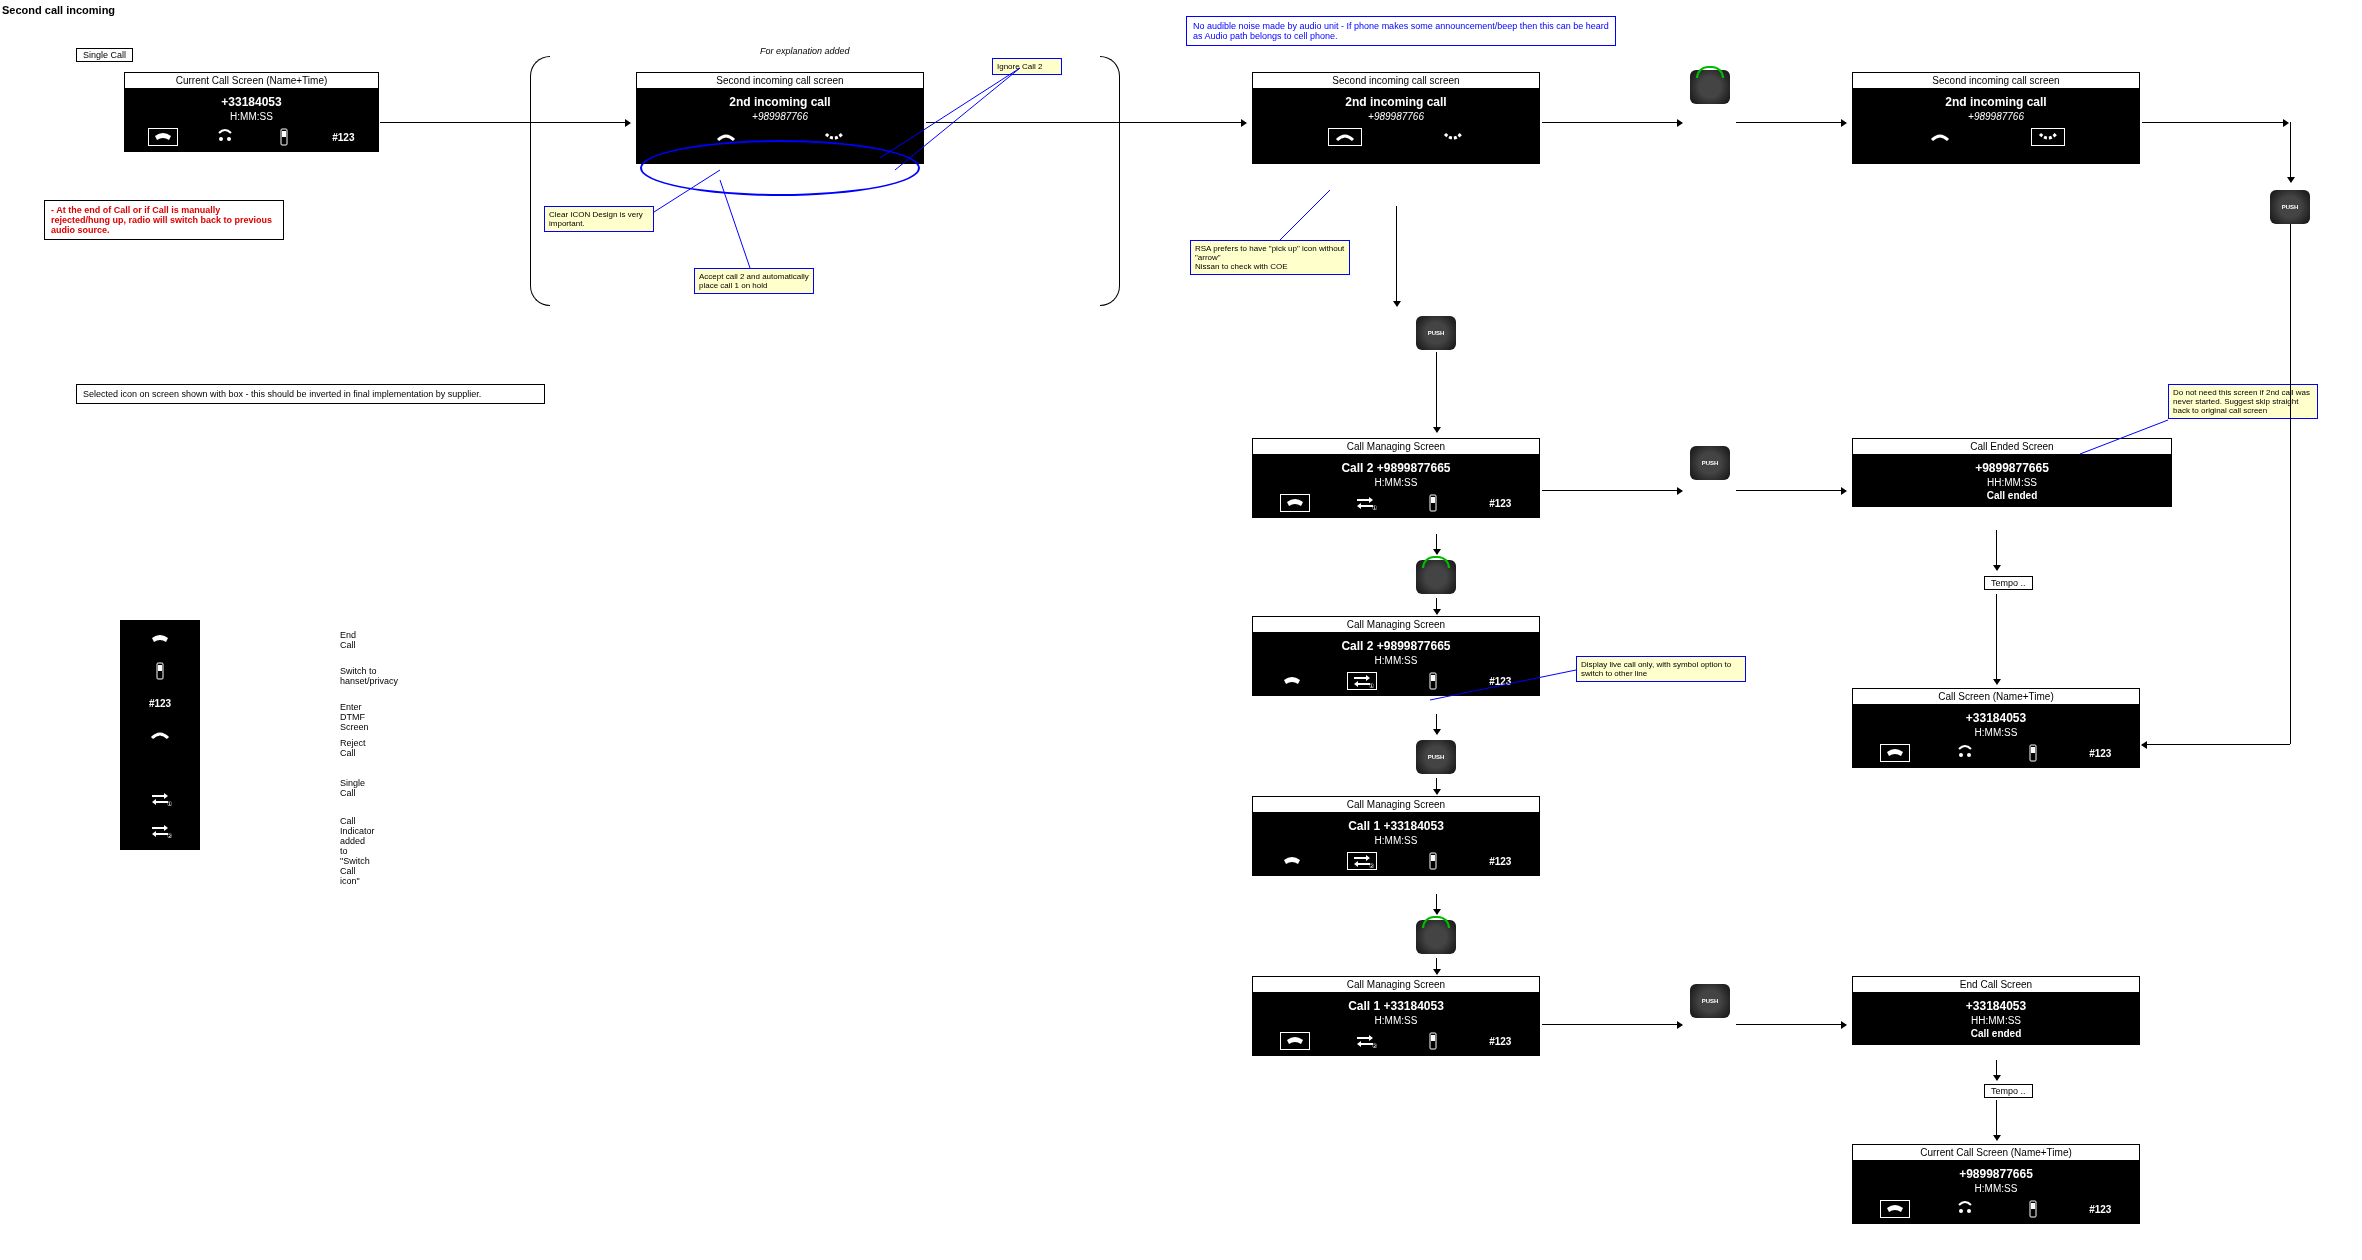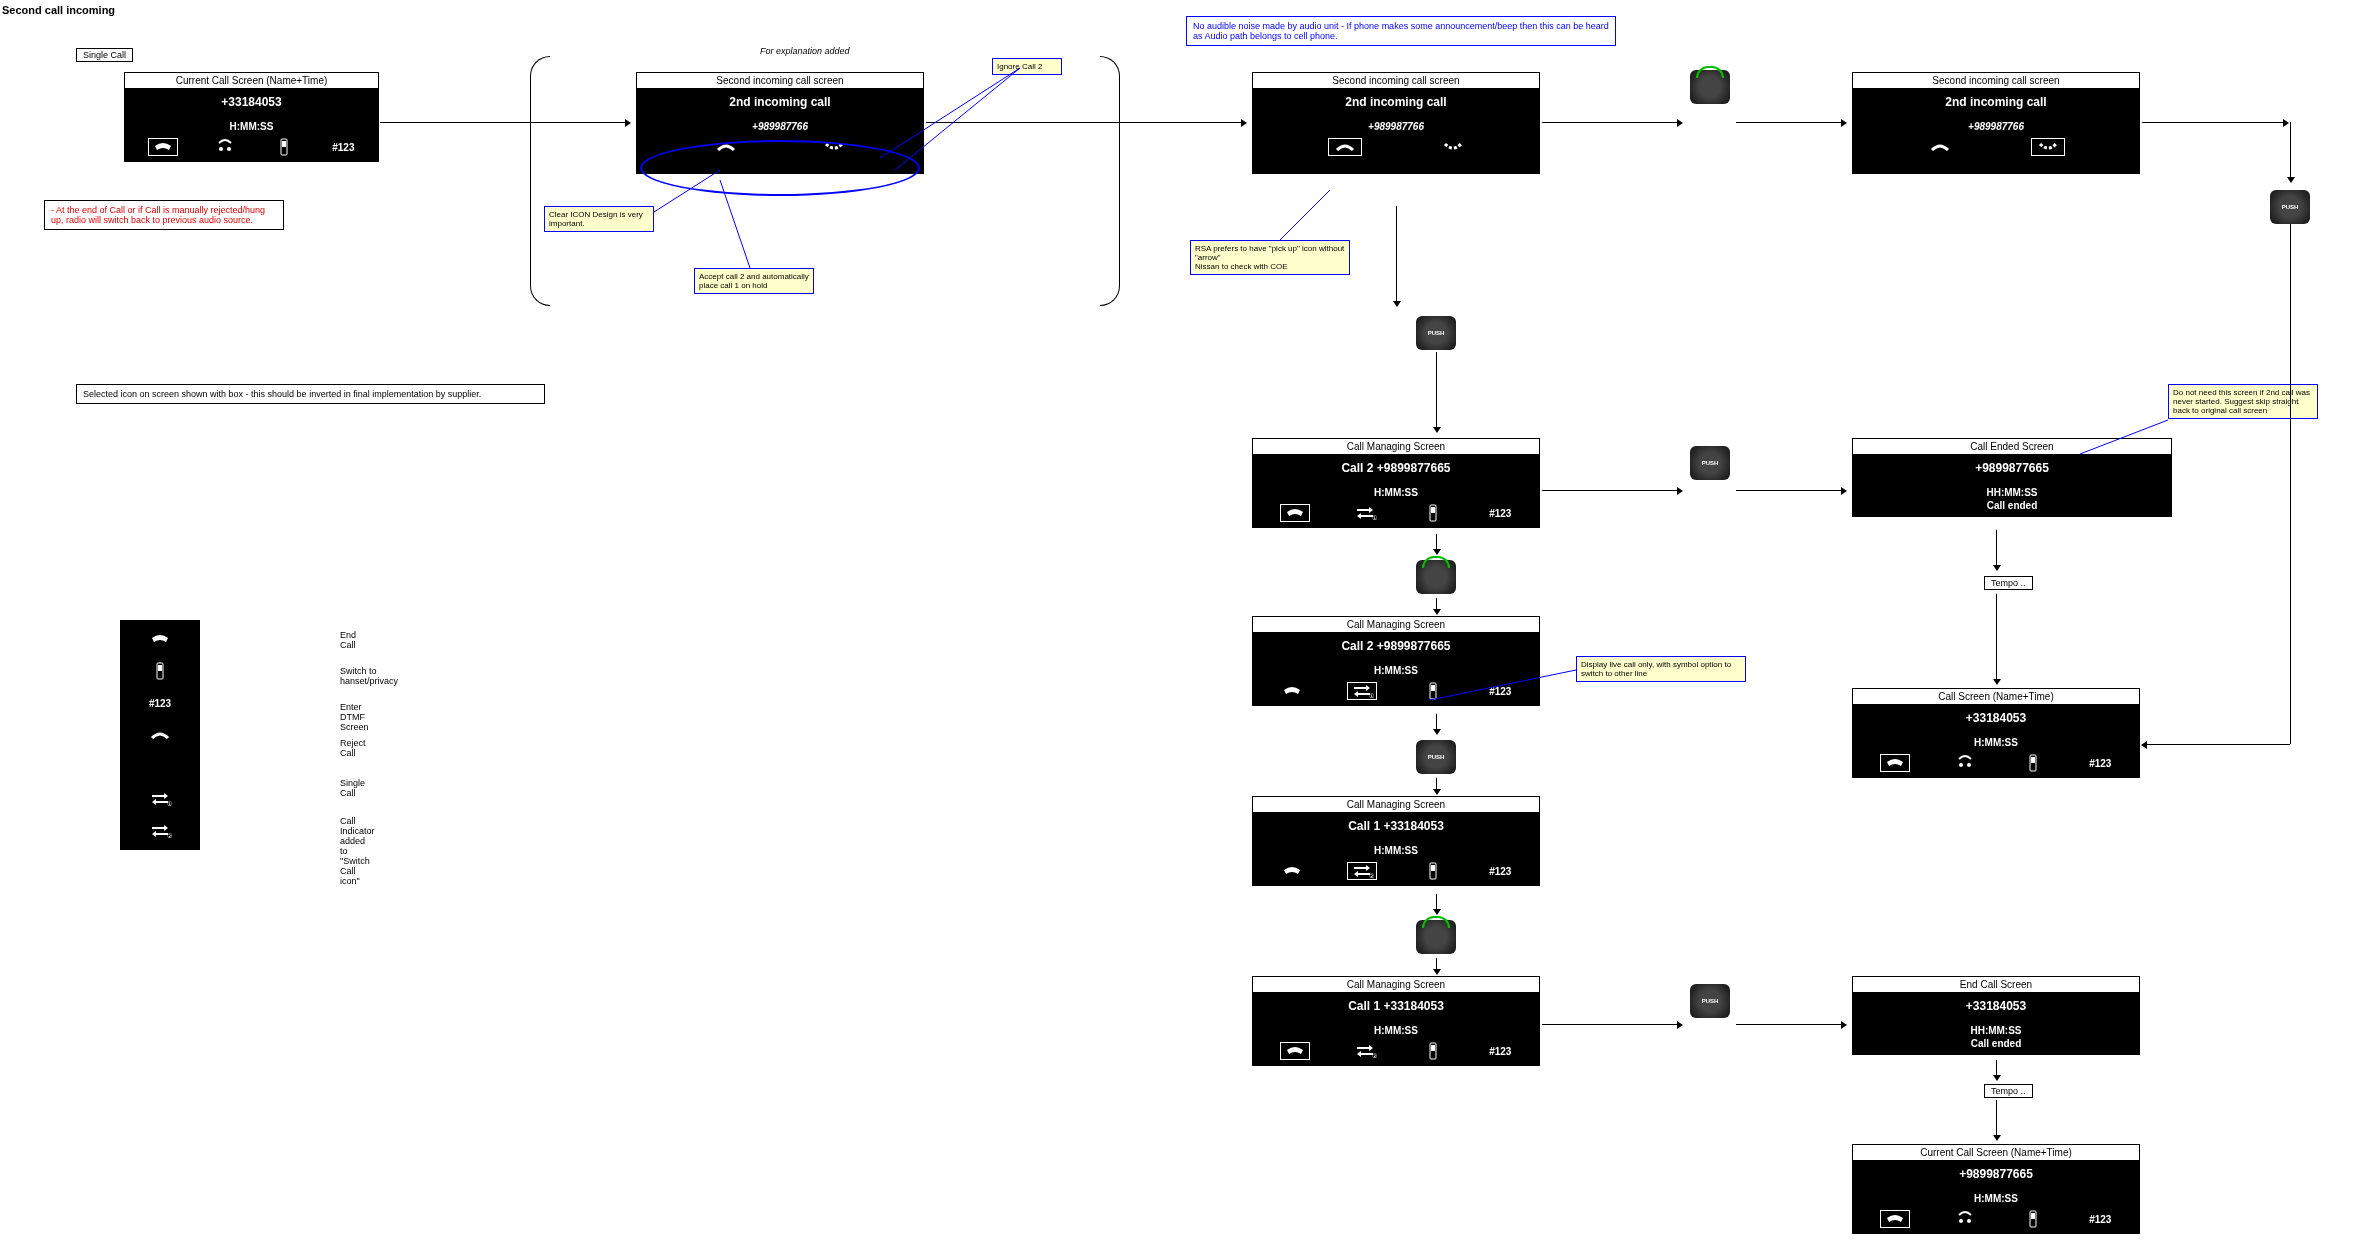--- a/index.html
+++ b/index.html
@@ -2,28 +2,28 @@
 <html><head>
 <meta charset="utf-8">
 <style>
 *{box-sizing:border-box;margin:0;padding:0}
 body{background:#fff;font-family:Arial,sans-serif;font-size:9px;width:2362px;height:1260px;position:relative}
 .title{position:absolute;font-weight:bold;font-size:11px}
 .screen{position:absolute}
 .hdr{background:#fff;border:1px solid #000;text-align:center;padding:2px 4px;font-size:10px}
 .body{background:#000;color:#fff;text-align:center;padding:6px 8px}
 .body .l1{font-weight:bold;font-size:12px}
-.body .l2{font-weight:bold;font-size:10px;margin-top:12px}
+.body .l2{font-weight:normal;font-size:10px;margin-top:2px}
 .body .l3{font-weight:bold;font-size:10px;margin-top:2px}
 .icons{display:flex;justify-content:space-around;align-items:center;margin-top:6px;gap:4px}
 .icon{display:inline-flex;align-items:center;justify-content:center;min-width:24px;height:18px}
 .sel{border:1px solid #fff;padding:1px 4px}
 .dtmf{font-weight:bold;font-size:10px}
 .note{position:absolute;border:1px solid #000;padding:4px 6px;font-size:9px;background:#fff}
-.note.red{color:#d00;font-weight:normal}
+.note.red{color:#d00;font-weight:bold}
 .note.blue{border:1px solid #00f;color:#00f}
 .note.yellow{background:#ffffcc;border:1px solid #00f;font-size:8px;padding:3px 4px}
 .tag{position:absolute;border:1px solid #000;background:#fff;padding:1px 6px;font-size:9px}
 .legend{position:absolute;left:120px;top:620px}
 .legend .blk{background:#000;color:#fff;width:80px;padding:10px 6px;display:flex;flex-direction:column;align-items:center;gap:14px}
 .legend .row{position:absolute;left:220px;font-size:9px}
 .push{position:absolute;width:40px;height:34px;background:radial-gradient(circle,#444 40%,#111 100%);border-radius:6px;display:flex;align-items:center;justify-content:center;color:#fff;font-size:6px;font-weight:bold}
 .rot{position:absolute;width:40px;height:34px;background:radial-gradient(circle,#444 40%,#111 100%);border-radius:6px}
 .rot::before{content:"";position:absolute;top:-4px;left:6px;right:6px;height:10px;border:2px solid #0b0;border-bottom:none;border-radius:12px 12px 0 0}
 .arrow{position:absolute;background:#000;height:1px}

